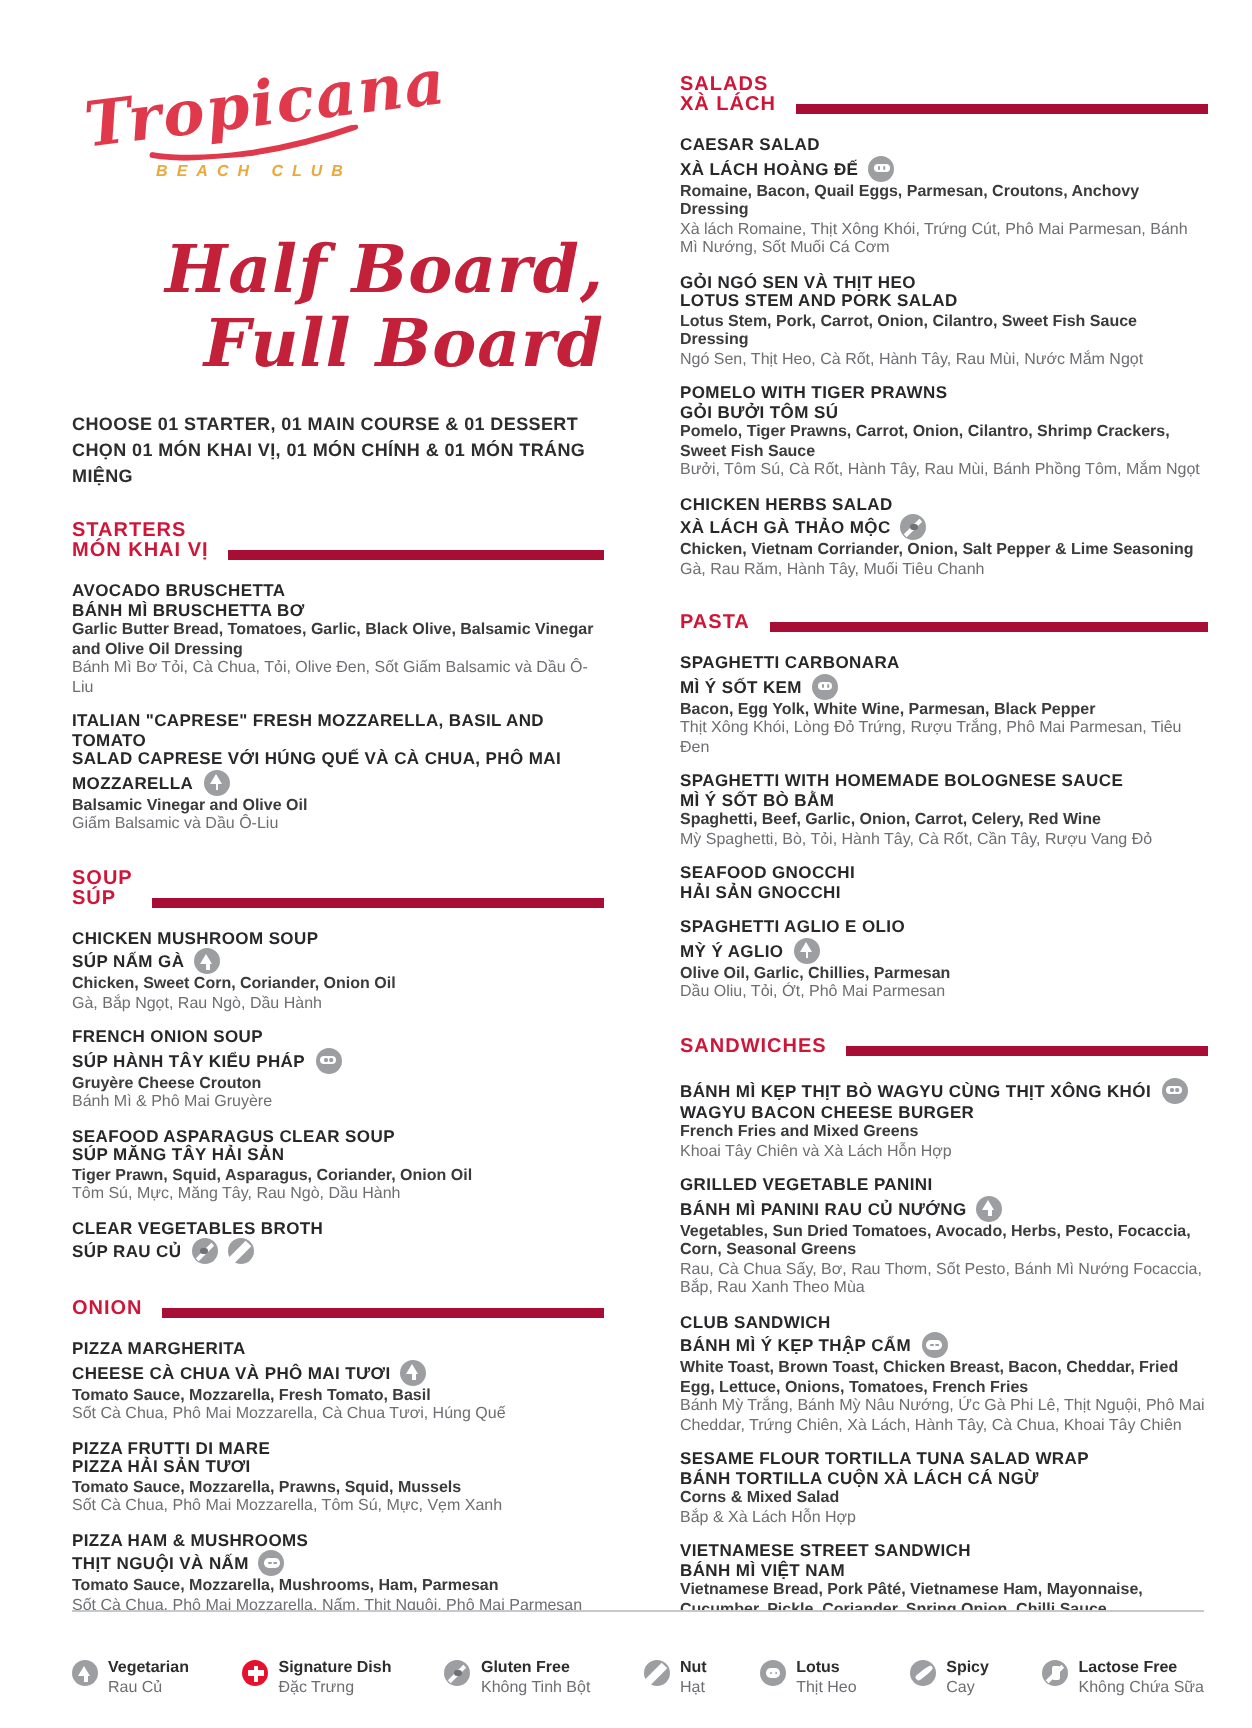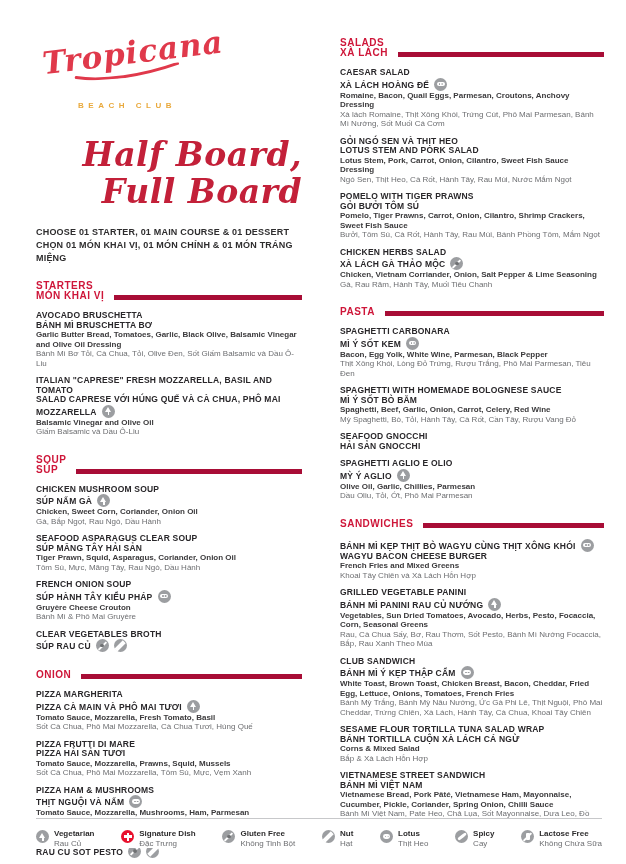--- a/index.html
+++ b/index.html
@@ -7,21 +7,21 @@
   .page{position:relative;width:626px;height:864px;background:#fff;overflow:hidden;}
   .cols{display:flex;padding:36px 24px 0 36px;gap:38px;}
   .col-left{width:266px;flex:0 0 266px;}
   .col-right{width:264px;flex:0 0 264px;padding-top:2px;}
 
   
   .logo{width:170px;margin:2px 0 26px 6px;text-align:center;}
   .logo-script{font-family:"DejaVu Serif","Liberation Serif",serif;font-style:italic;font-weight:700;
     font-size:31px;color:#E0394B;transform:rotate(-7deg);letter-spacing:1px;line-height:30px;}
   .logo-swash{display:block;margin:-2px auto 0;transform:rotate(-4deg);}
-  .logo-sub{margin-top:23px;font-size:8px;font-weight:bold;letter-spacing:4.5px;color:#E9A93C;}
+  .logo-sub{margin-top:3px;font-size:8px;font-weight:bold;letter-spacing:4.5px;color:#E9A93C;font-style:italic;}
 
   
   .title{margin:0 0 16px 0;font-family:"DejaVu Serif","Liberation Serif",serif;font-style:italic;
     font-weight:700;font-size:33px;line-height:37px;color:#C32039;letter-spacing:.5px;text-align:right;}
   .intro{margin:0 0 16px 0;font-size:9px;line-height:13px;font-weight:bold;color:#2E2D2E;letter-spacing:.2px;}
 
   
   .sec{margin-bottom:18px;}
   .sec-head{display:flex;align-items:flex-end;margin-bottom:10px;}
   .sn{font-size:10px;line-height:10px;font-weight:bold;color:#CE1639;letter-spacing:.5px;}
@@ -46,21 +46,21 @@
   .ic-gf::before{left:1px;top:5.5px;width:11px;height:2px;background:#fff;transform:rotate(-45deg);}
   .ic-gf::after{left:4.6px;top:4.6px;width:3.8px;height:3.8px;border-radius:50%;background:#6F7173;}
   .ic-nut::before{left:.5px;top:4.5px;width:12px;height:4px;background:#fff;transform:rotate(-45deg);}
   .ic-pork::before{left:2.6px;top:4.4px;width:7.8px;height:4.4px;background:#fff;border-radius:2.4px;}
   .ic-pork::after{left:4.7px;top:5.9px;width:1.5px;height:1.5px;border-radius:50%;background:#9C9EA1;box-shadow:2.6px 0 0 #9C9EA1;}
   .ic-spicy::before{left:1.6px;top:5px;width:10px;height:2.8px;background:#fff;border-radius:2px 50% 50% 2px;transform:rotate(-38deg);}
   .ic-lf::after{left:5px;top:3.2px;width:3.6px;height:6.4px;background:#fff;border-radius:1px;}
   .ic-lf::before{left:1px;top:5.5px;width:11px;height:2px;background:#fff;transform:rotate(-45deg);z-index:1;}
 
   
-  .footer{position:absolute;left:36px;right:24px;bottom:16px;border-top:1px solid #C7C8CA;padding-top:10px;background:#fff;}
+  .footer{position:absolute;left:36px;right:24px;bottom:16px;border-top:1px solid #C7C8CA;padding-top:23px;background:#fff;}
   .legend{display:flex;justify-content:space-between;align-items:flex-start;}
   .lg{display:flex;align-items:flex-start;}
   .lg .ic{margin:1px 5px 0 0;flex:0 0 13px;}
   .lg-en{font-size:8px;line-height:9.5px;font-weight:bold;color:#2E2D2E;}
   .lg-vi{font-size:8px;line-height:9.5px;color:#6D6E71;}
 </style>
 </head>
 <body>
 
 <div class="page">
@@ -116,47 +116,47 @@
           </div>
           <div class="sec-bar"></div>
         </header>
         <article class="item">
           <div class="ti">CHICKEN MUSHROOM SOUP</div>
           <div class="ti"><span>SÚP NẤM GÀ</span><span class="ic ic-veg"></span></div>
           <div class="de">Chicken, Sweet Corn, Coriander, Onion Oil</div>
           <div class="dv">Gà, Bắp Ngọt, Rau Ngò, Dầu Hành</div>
         </article>
         <article class="item">
+          <div class="ti">FRENCH ONION SOUP</div>
+          <div class="ti"><span>SÚP HÀNH TÂY KIỂU PHÁP</span><span class="ic ic-pork"></span></div>
+          <div class="de">Gruyère Cheese Crouton</div>
+          <div class="dv">Bánh Mì &amp; Phô Mai Gruyère</div>
+        </article>
+        <article class="item">
           <div class="ti">SEAFOOD ASPARAGUS CLEAR SOUP</div>
           <div class="ti"><span>SÚP MĂNG TÂY HẢI SẢN</span></div>
           <div class="de">Tiger Prawn, Squid, Asparagus, Coriander, Onion Oil</div>
           <div class="dv">Tôm Sú, Mực, Măng Tây, Rau Ngò, Dầu Hành</div>
         </article>
         <article class="item">
-          <div class="ti">FRENCH ONION SOUP</div>
-          <div class="ti"><span>SÚP HÀNH TÂY KIỂU PHÁP</span><span class="ic ic-pork"></span></div>
-          <div class="de">Gruyère Cheese Crouton</div>
-          <div class="dv">Bánh Mì &amp; Phô Mai Gruyère</div>
-        </article>
-        <article class="item">
           <div class="ti">CLEAR VEGETABLES BROTH</div>
           <div class="ti"><span>SÚP RAU CỦ</span><span class="ic ic-gf"></span><span class="ic ic-nut"></span></div>
         </article>
       </section>
 
       <section class="sec">
         <header class="sec-head">
           <div class="sec-names">
             <div class="sn">ONION</div>
           </div>
           <div class="sec-bar"></div>
         </header>
         <article class="item">
           <div class="ti">PIZZA MARGHERITA</div>
-          <div class="ti"><span>PIZZA CÀ MAIN VÀ PHÔ MAI TƯƠI</span><span class="ic ic-veg"></span></div>
+          <div class="ti"><span>CHEESE CÀ CHUA VÀ PHÔ MAI TƯƠI</span><span class="ic ic-veg"></span></div>
           <div class="de">Tomato Sauce, Mozzarella, Fresh Tomato, Basil</div>
           <div class="dv">Sốt Cà Chua, Phô Mai Mozzarella, Cà Chua Tươi, Húng Quế</div>
         </article>
         <article class="item">
           <div class="ti">PIZZA FRUTTI DI MARE</div>
           <div class="ti"><span>PIZZA HẢI SẢN TƯƠI</span></div>
           <div class="de">Tomato Sauce, Mozzarella, Prawns, Squid, Mussels</div>
           <div class="dv">Sốt Cà Chua, Phô Mai Mozzarella, Tôm Sú, Mực, Vẹm Xanh</div>
         </article>
         <article class="item">

